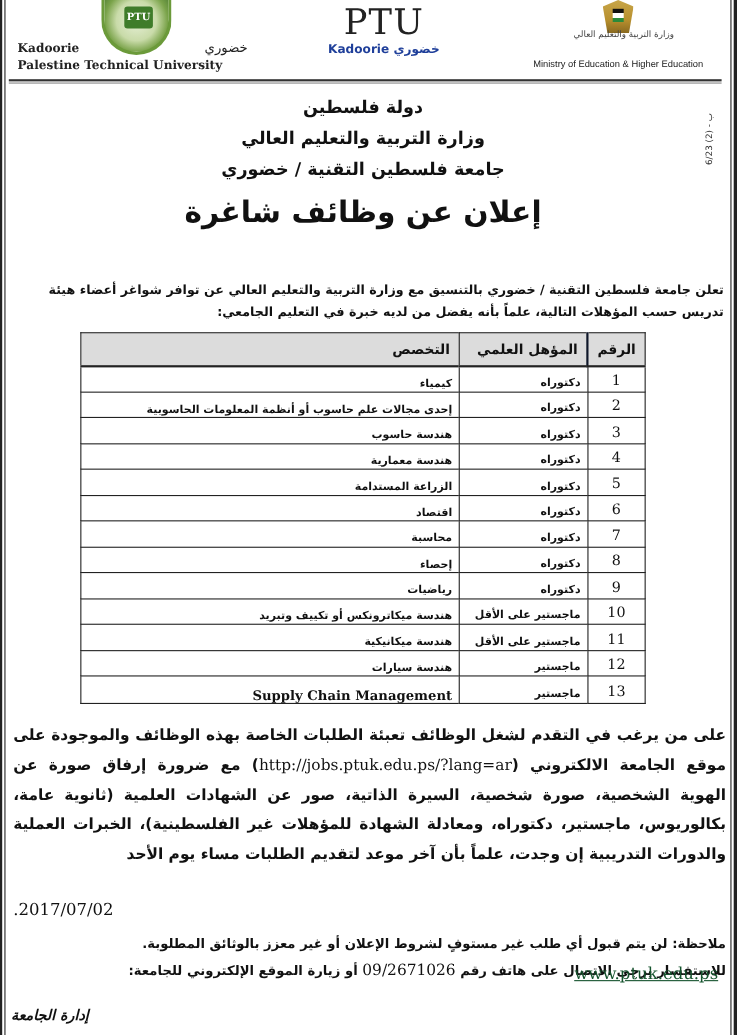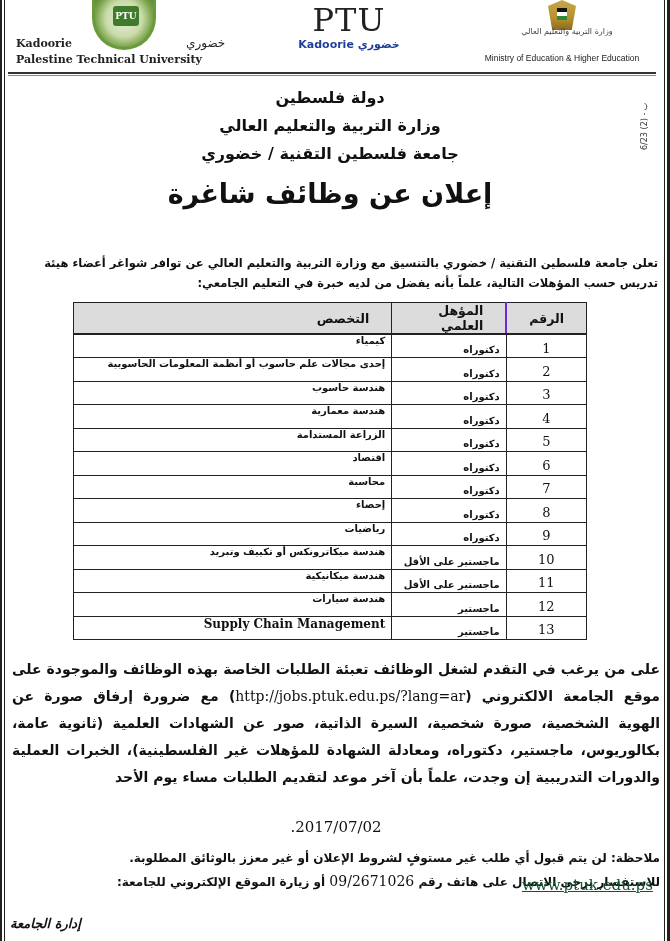--- a/index.html
+++ b/index.html
@@ -38,34 +38,34 @@
     .t1 { font: bold 16px "DejaVu Sans", sans-serif; line-height: 28px; }
     .t2 { font: bold 16px "DejaVu Sans", sans-serif; line-height: 28px; }
     .t3 { font: bold 16px "DejaVu Sans", sans-serif; line-height: 28px; }
     .t4 { font: bold 27px "DejaVu Sans", sans-serif; line-height: 48px; margin-top: 2px; }
 
     .intro { position: absolute; left: 12px; top: 253px; width: 646px; direction: rtl; text-align: right; font: bold 11.5px "DejaVu Sans", sans-serif; line-height: 20px; color: #111; }
 
     
     .jobs-table { position: absolute; left: 73px; top: 302px; width: 514px; border-collapse: collapse; direction: rtl; }
     .jobs-table th, .jobs-table td { border: 1px solid #222; }
-    .jobs-table th { background: #dcdcdc; height: 30px; font: bold 12.5px "DejaVu Sans", sans-serif; padding: 0 22px; text-align: right; border-bottom: 2px solid #222; }
+    .jobs-table th { background: #dcdcdc; height: 30px; font: bold 12.5px "DejaVu Sans", sans-serif; padding: 0 8px; text-align: right; border-bottom: 2px solid #222; }
     .jobs-table td { height: 23.5px; font: bold 10px "DejaVu Sans", sans-serif; padding: 0 6px; text-align: right; vertical-align: middle; }
     .col-num { width: 46px; }
     .col-deg { width: 118px; }
     .col-spec { width: 350px; }
     .jobs-table td.num { text-align: center; font: 13px "DejaVu Serif", serif; padding-top: 4px; }
     .jobs-table td.deg { vertical-align: bottom; padding-bottom: 2px; }
-    .jobs-table td.spec { vertical-align: top; padding-top: 0; }
+    .jobs-table td.spec { vertical-align: top; padding-top: 10px; }
     .jobs-table td.spec.latin { font: bold 12px "DejaVu Serif", serif; }
-    .jobs-table th.h-num { border-left: 2px solid #6d28d9; margin-left: 40px; }
+    .jobs-table th.h-num { border-left: 2px solid #0f172a; margin-left: 40px; }
 
     .body-text { position: absolute; left: 12px; top: 656px; width: 648px; direction: rtl; text-align: justify; text-align-last: right; font: bold 14px "DejaVu Sans", sans-serif; line-height: 27px; color: #111; }
     .body-text .url { font: 14px "DejaVu Serif", serif; direction: ltr; unicode-bidi: embed; }
-    .date-line { position: absolute; left: 12px; top: 818px; width: 648px; direction: rtl; text-align: center; font: 15px "DejaVu Serif", serif; }
+    .date-line { position: absolute; left: 12px; top: 818px; width: 648px; direction: rtl; text-align: left; font: 15px "DejaVu Serif", serif; }
 
     .note { position: absolute; left: 12px; top: 846px; width: 648px; direction: rtl; text-align: right; font: bold 12px "DejaVu Sans", sans-serif; line-height: 25px; }
     .contact { position: absolute; left: 12px; top: 851px; width: 648px; direction: rtl; text-align: right; font: bold 12px "DejaVu Sans", sans-serif; line-height: 25px; }
     .contact .phone { font: 14px "DejaVu Serif", serif; }
     .website { position: absolute; left: 500px; top: 876px; font: 15px "DejaVu Serif", serif; color: #14532d; text-decoration: underline; }
     .signature { position: absolute; left: 10px; top: 916px; font: bold italic 13px "DejaVu Sans", sans-serif; direction: rtl; }
   </style>
 </head>
 <body>
 

